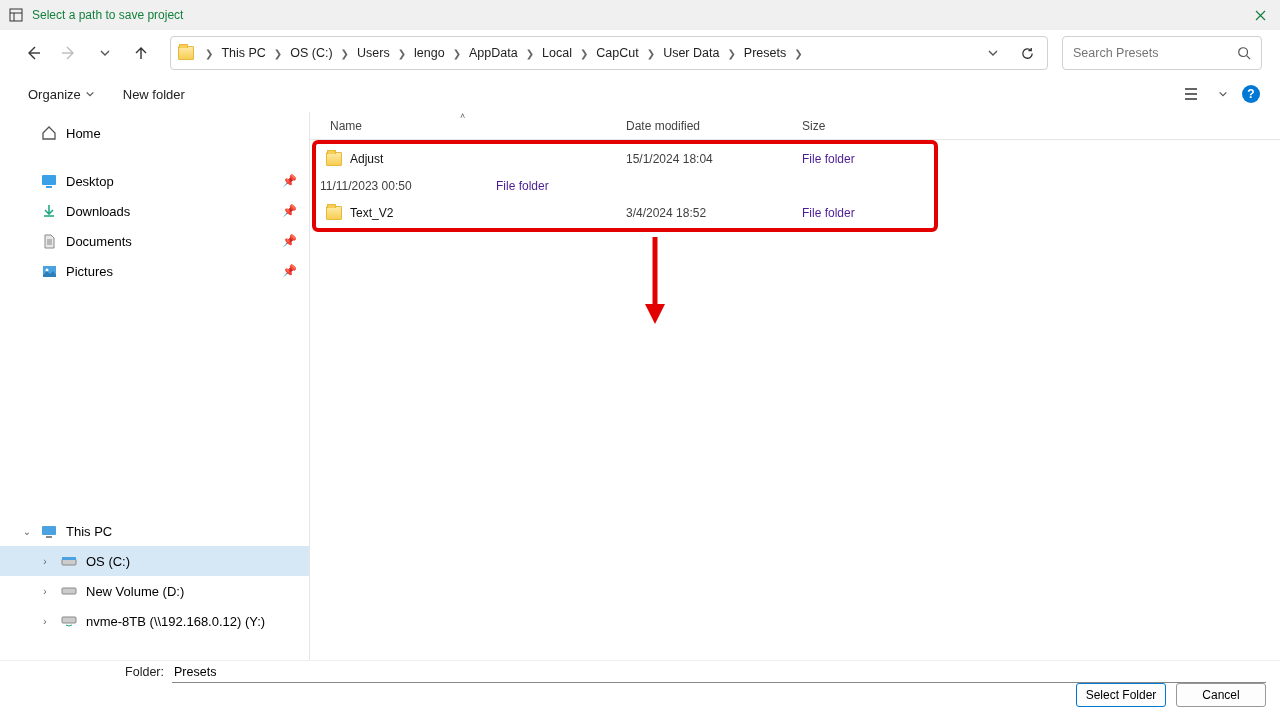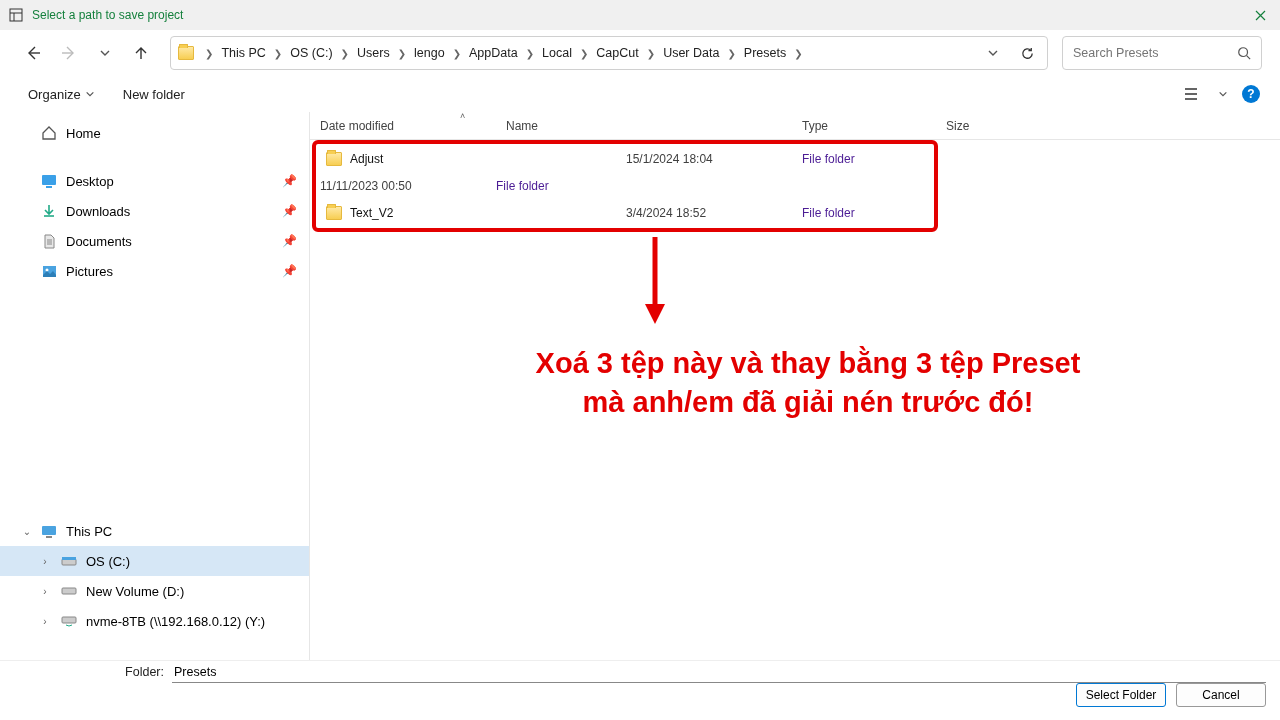--- a/index.html
+++ b/index.html
@@ -296,29 +296,26 @@
               <path d="M5 10 Q8 12 11 10" fill="none" stroke="#2a8"></path>
             </svg>
           </span>
         <span>nvme-8TB (\\192.168.0.12) (Y:)</span>
       </div>
     </div>
   </div>
 
   <div class="list-panel">
     <div class="cols">
-      <div class="col date">
-          <span>Date modified</span>
-        </div>
       <div class="col name">
         <span>Name</span>
         <span class="sort-arrow" style="position:absolute; left:150px; top:-1px;">˄</span>
       </div>
-      <div class="col type">
-          <span>Type</span>
+      <div class="col date">
+          <span>Date modified</span>
         </div>
       <div class="col size">
           <span>Size</span>
         </div>
     </div>
 
     <div class="row-wrap">
       <div class="red-box"></div>
       <div style="height:5px;"></div>
       <div class="file-row">
@@ -344,24 +341,20 @@
         <div class="cell type">File folder</div>
         <div class="cell size"></div>
       </div>
 
       <div class="annotation-arrow">
         <svg width="30" height="100" viewBox="0 0 30 100">
           <line x1="15" y1="5" x2="15" y2="80" stroke="#e30000" stroke-width="5"></line>
           <path d="M5 72 L15 92 L25 72 Z" fill="#e30000"></path>
         </svg>
       </div>
-      <div class="annotation-text">
-        <span>Xoá 3 tệp này và thay bằng 3 tệp Preset</span><br>
-        <span>mà anh/em đã giải nén trước đó!</span>
-      </div>
     </div>
   </div>
 </div>
 
 <div class="footer">
   <div class="footer-top">
     <div class="lbl">Folder:</div>
     <input class="folder-input" value="Presets" style="">
   </div>
   <div class="footer-bot">

